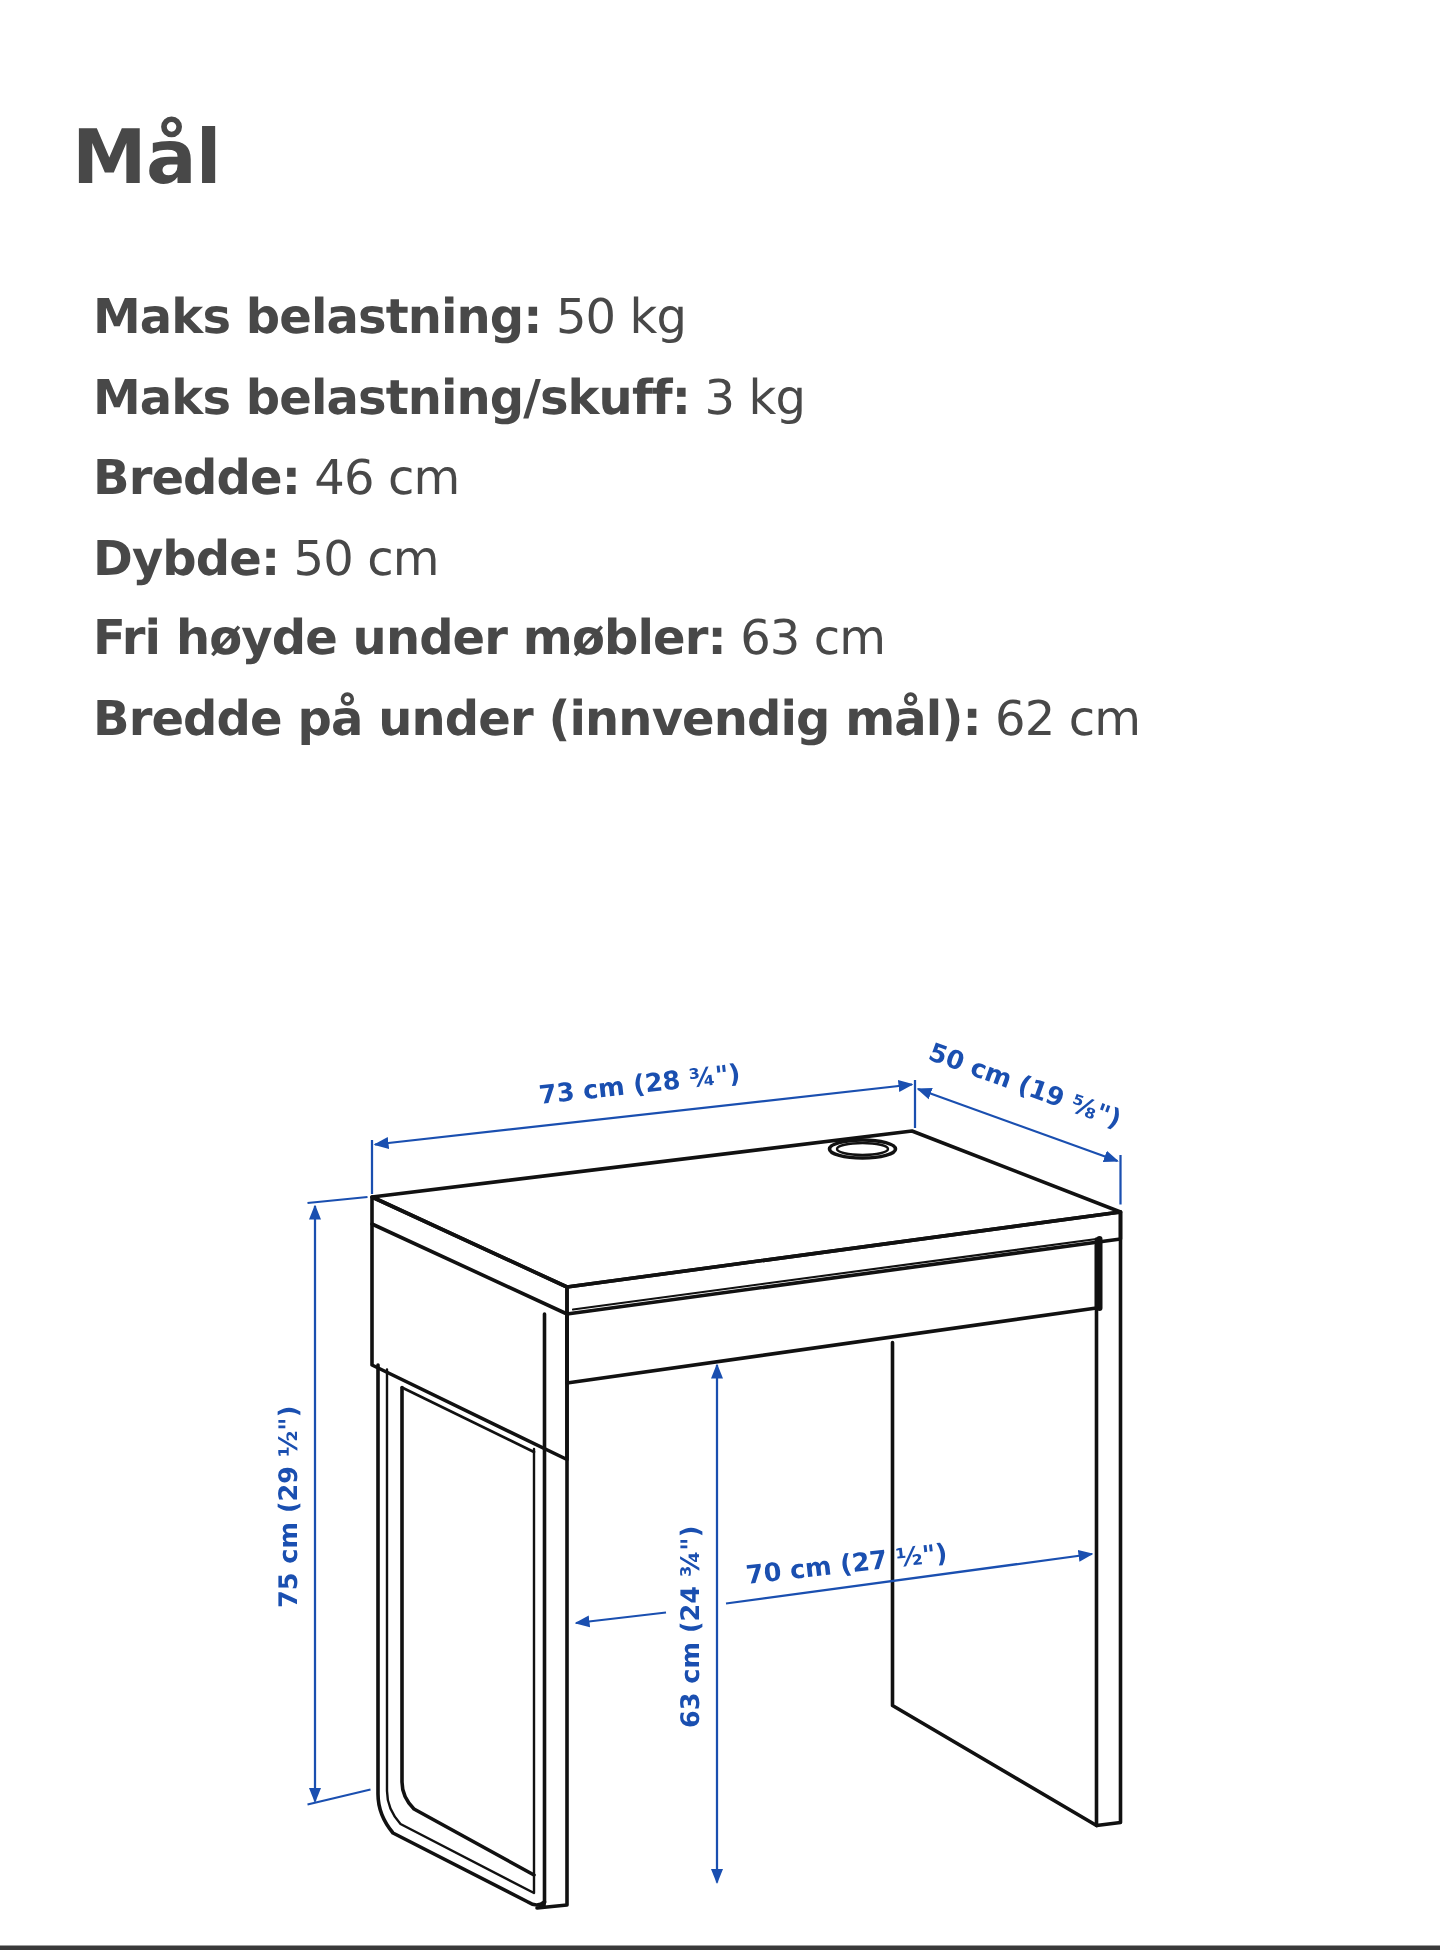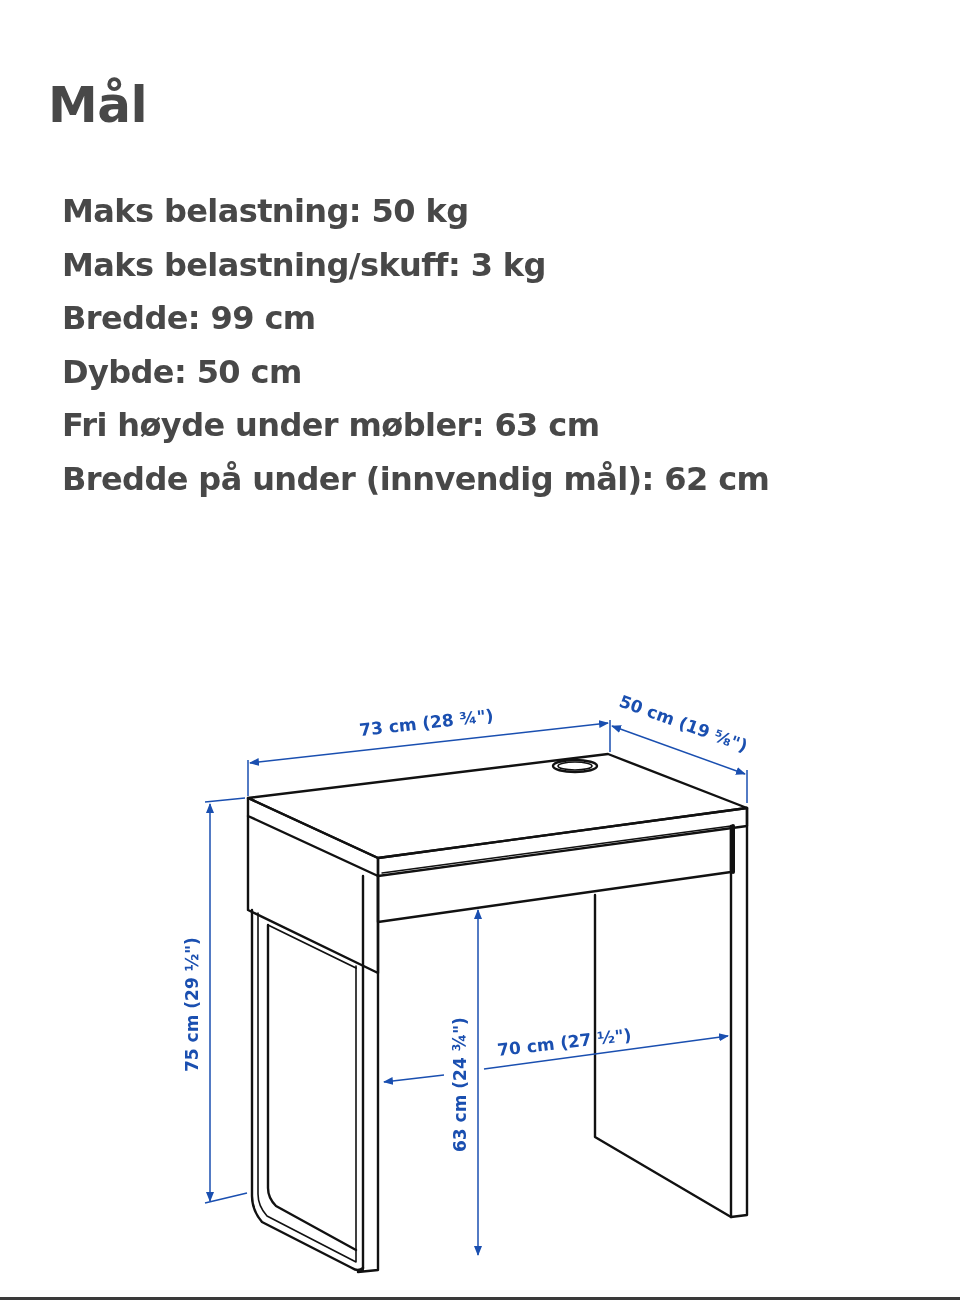--- a/index.html
+++ b/index.html
@@ -39,21 +39,21 @@
       line-height: 53.6px;
       white-space: nowrap;
       letter-spacing: -0.6px;
     }
     .spec-label {
       font-weight: bold;
       color: #484848;
       margin-top: 15px;
     }
     .spec-value {
-      font-weight: bold;
+      font-weight: normal;
       color: #484848;
     }
     .diagram {
       position: absolute;
       left: 0;
       top: 660px;
       width: 960px;
       height: 630px;
     }
     .diagram svg {
@@ -77,21 +77,21 @@
     }
   </style>
 </head>
 <body>
 
 <h1 class="title">Mål</h1>
 
 <ul class="specs">
   <li class="spec-row"><span class="spec-label">Maks belastning:</span><span class="spec-value"> 50 kg</span></li>
   <li class="spec-row"><span class="spec-label">Maks belastning/skuff:</span><span class="spec-value"> 3 kg</span></li>
-  <li class="spec-row"><span class="spec-label">Bredde:</span><span class="spec-value"> 99 cm</span></li>
+  <li class="spec-row"><span class="spec-label">Bredde:</span><span class="spec-value"> 46 cm</span></li>
   <li class="spec-row"><span class="spec-label">Dybde:</span><span class="spec-value"> 50 cm</span></li>
   <li class="spec-row"><span class="spec-label">Fri høyde under møbler:</span><span class="spec-value"> 63 cm</span></li>
   <li class="spec-row"><span class="spec-label">Bredde på under (innvendig mål):</span><span class="spec-value"> 62 cm</span></li>
 </ul>
 
 <div class="diagram">
   <svg width="960" height="630" viewBox="0 660 960 630" xmlns="http://www.w3.org/2000/svg">
     <defs>
       <marker id="arr" markerWidth="10" markerHeight="10" refX="9" refY="5" orient="auto-start-reverse" markerUnits="userSpaceOnUse">
         <path d="M0,1 L10,5 L0,9 Z" fill="#1a4fb0"></path>

